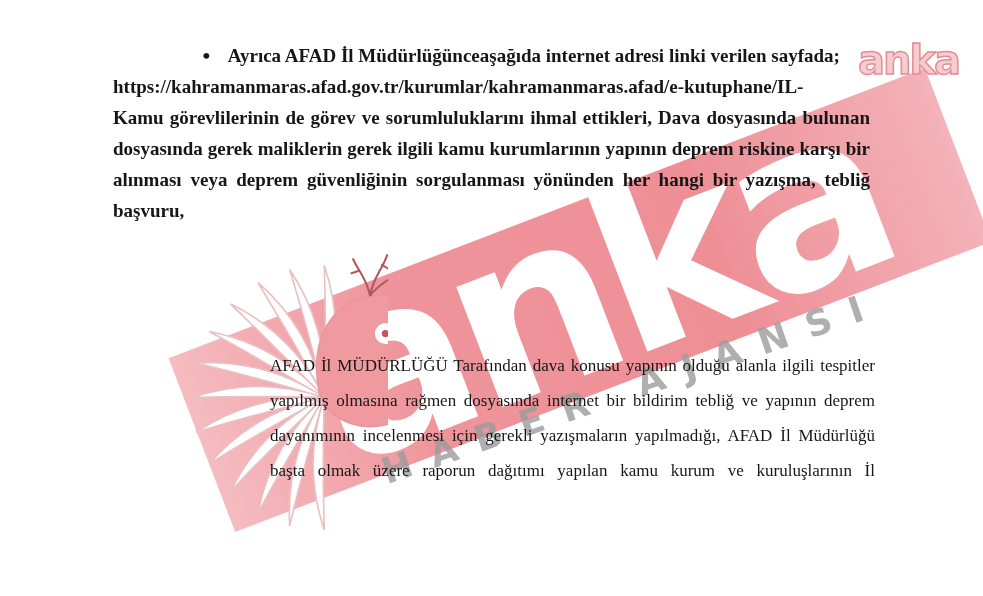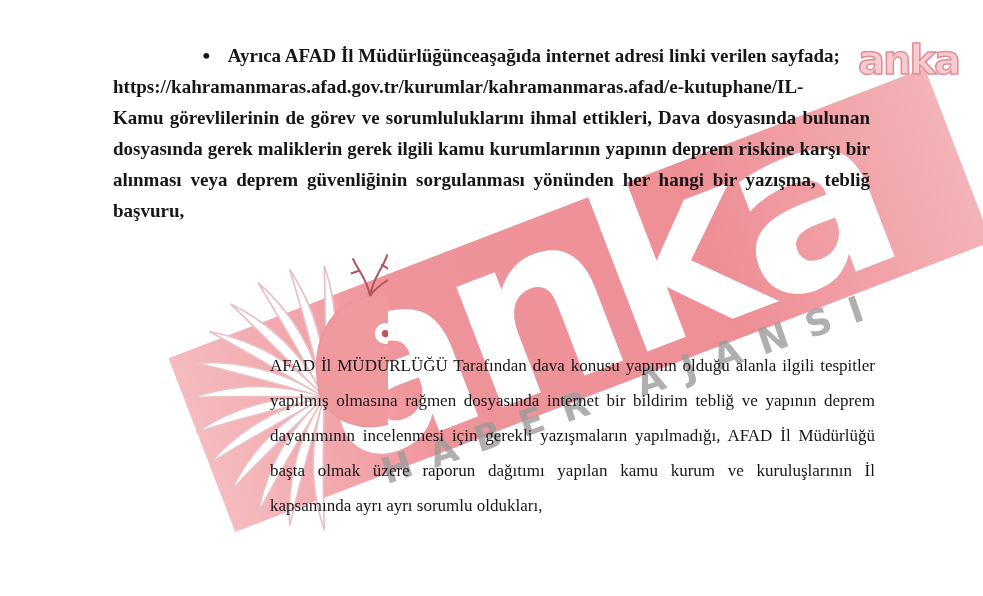--- a/index.html
+++ b/index.html
@@ -106,17 +106,16 @@
       <div class="ln j">dosyasında gerek maliklerin gerek ilgili kamu kurumlarının yapının deprem riskine karşı bir önlem</div>
       <div class="ln j">alınması veya deprem güvenliğinin sorgulanması yönünden her hangi bir yazışma, tebliğ veya başvuru</div>
       <div class="ln">başvuru,</div>
     </div>
 
     <div class="para para2">
       <div class="ln j ln2-first"><span>AFAD İl MÜDÜRLÜĞÜ Tarafından dava konusu yapının olduğu alanla ilgili tespitler</span></div>
       <div class="ln j">yapılmış olmasına rağmen dosyasında internet bir bildirim tebliğ ve yapının deprem</div>
       <div class="ln j">dayanımının incelenmesi için gerekli yazışmaların yapılmadığı, AFAD İl Müdürlüğü</div>
       <div class="ln j">başta olmak üzere raporun dağıtımı yapılan kamu kurum ve kuruluşlarının İl</div>
-      <div class="ln">kapsamında ayrı ayrı sorumlu oldukları,</div>
     </div>
 
   </div>
 </div>
 
 </body></html>

